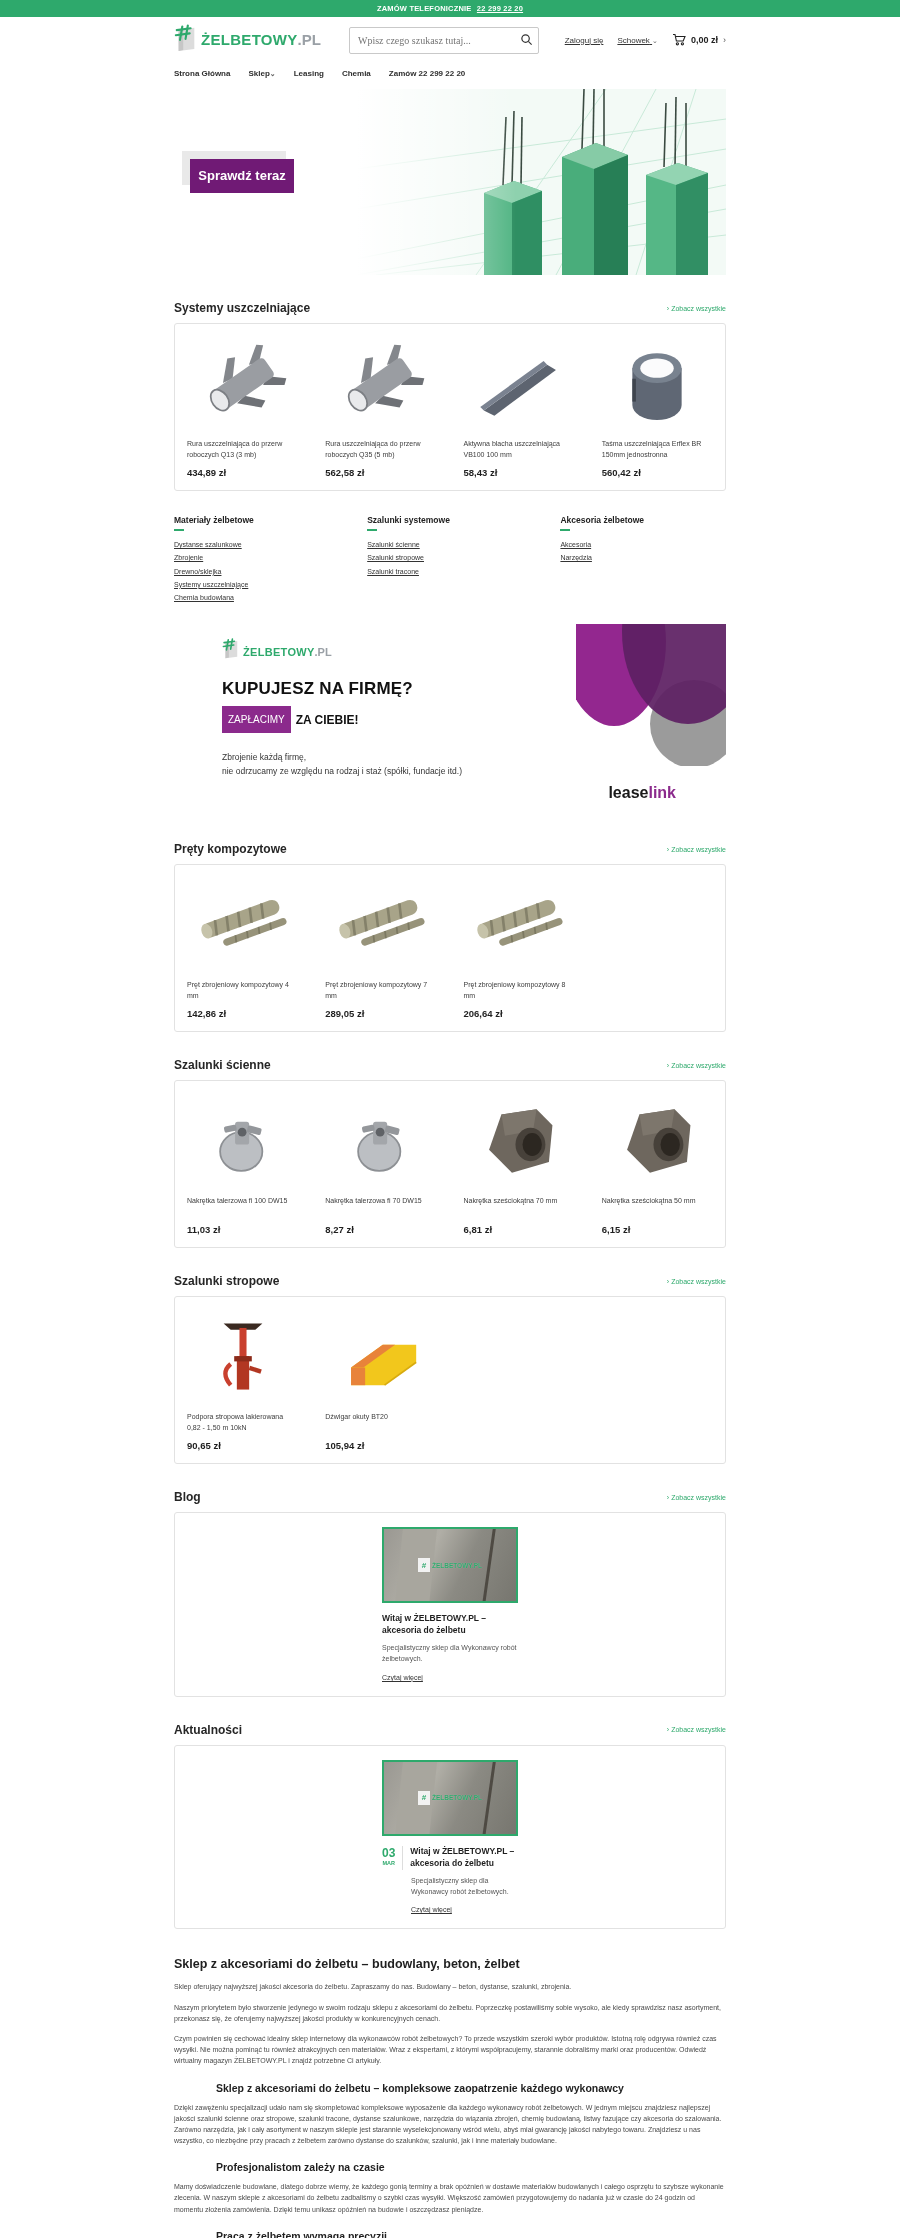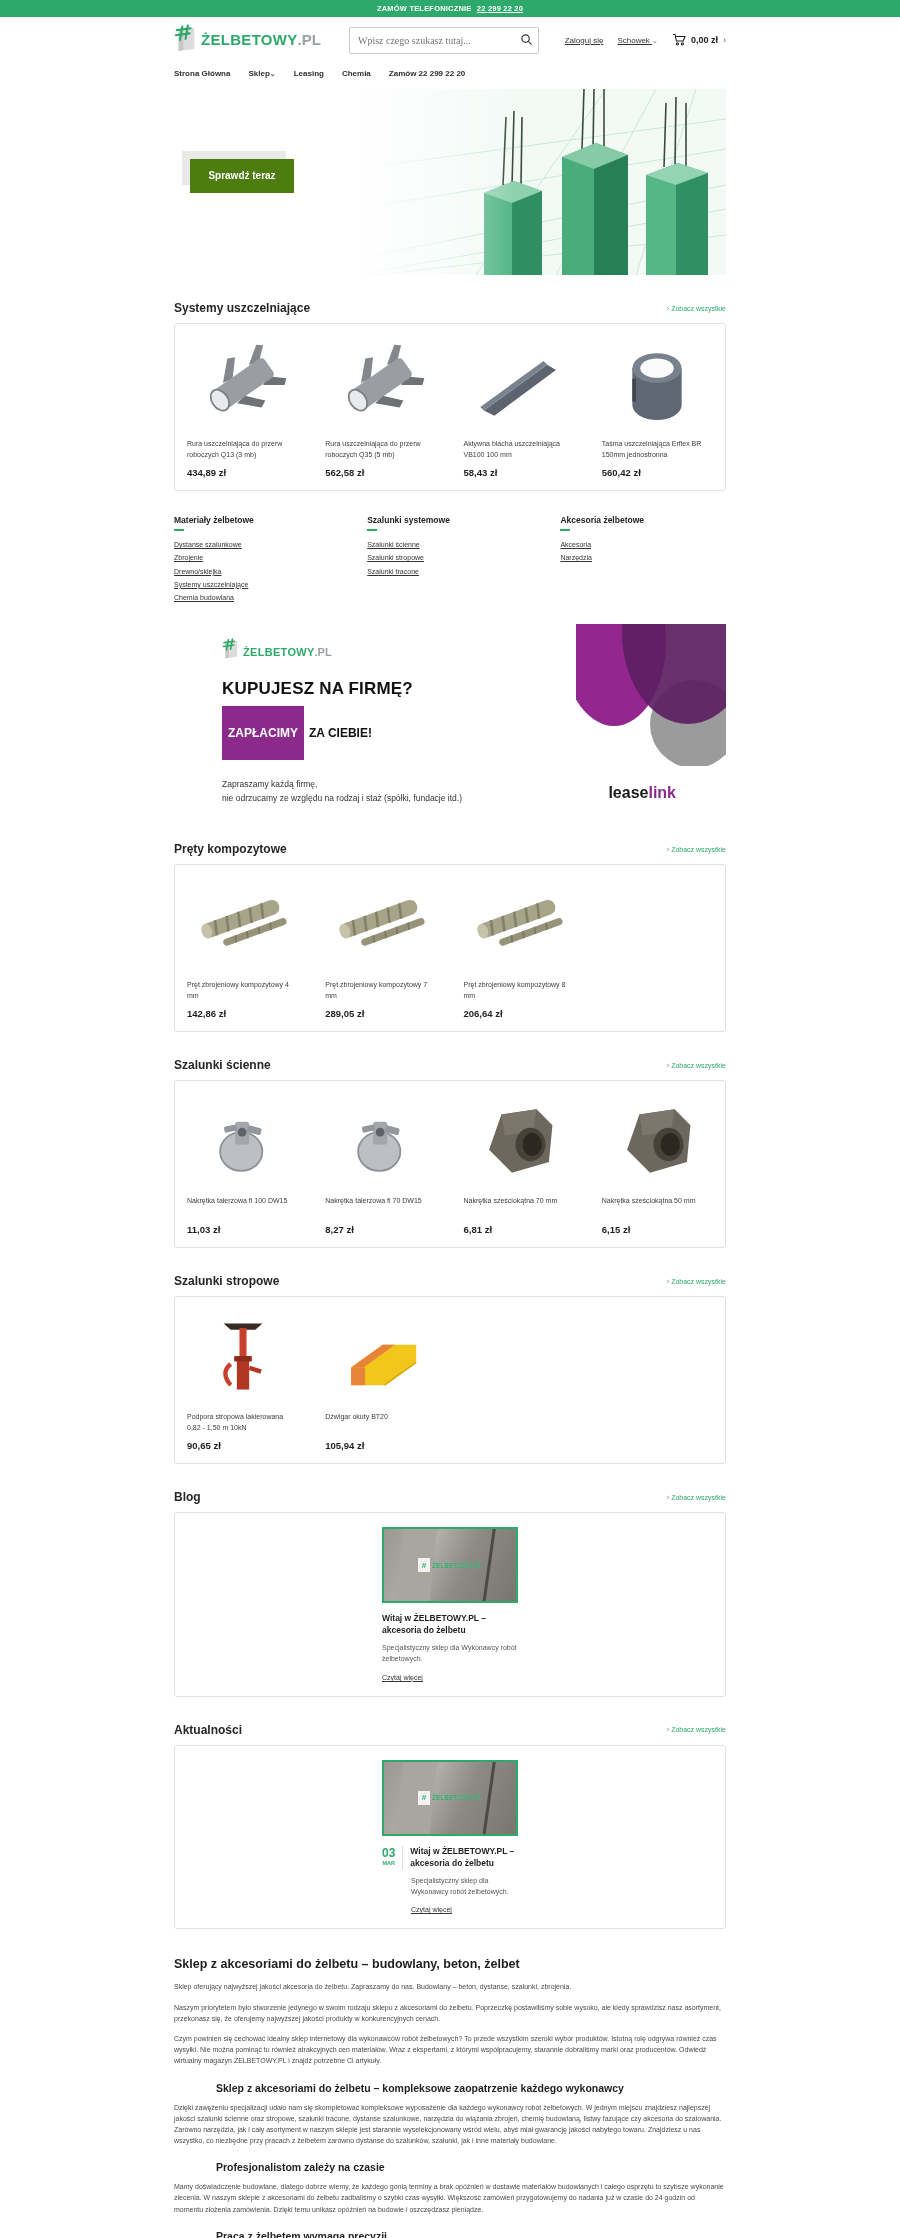--- a/index.html
+++ b/index.html
@@ -34,21 +34,21 @@
   
   .hero { position:relative; height:186px; overflow:hidden; background:#fff; margin-top:2px; }
   .hero-art { position:absolute; right:0; top:0; height:186px; width:370px; }
   .hero-text { position:relative; padding:50px 0 0 10px; z-index:2; }
   .hero h1 { margin:0; font-size:19px; line-height:1.3; font-weight:bold; }
   .hl-green { color:#2EA96C; border-bottom:2px solid #2EA96C; padding-bottom:1px; }
   .hl-gray { color:#b7bbbf; }
   .hl-dark { color:#4a4a4a; }
   .cta-wrap { margin-top:20px; position:relative; width:104px; height:34px; margin-left:6px; }
   .cta-shadow { position:absolute; left:-8px; top:-8px; width:104px; height:34px; background:#e9e9e9; }
-  .cta { position:absolute; left:0; top:0; width:104px; height:34px; background:#4d7c0f; color:#fff; font-weight:bold; font-size:10px; text-align:center; line-height:34px; text-decoration:none; display:block; }
+  .cta { position:absolute; left:0; top:0; width:104px; height:34px; background:#701a75; color:#fff; font-weight:bold; font-size:13px; text-align:center; line-height:34px; text-decoration:none; display:block; }
 
   
   .sec-head { display:flex; justify-content:space-between; align-items:center; margin:26px 0 8px; }
   .sec-head h2 { font-size:12px; margin:0; color:#262626; }
   .see-all { color:#2EA96C; font-size:7px; text-decoration:none; }
   .see-all::before { content:"› "; }
   .card { border:1px solid #e2e2e2; border-radius:3px; background:#fff; padding:14px 12px 12px; }
   .pgrid { display:grid; grid-template-columns:repeat(4,1fr); gap:27px; }
   .product { text-decoration:none; color:#333; display:block; }
   .pimg { height:92px; display:flex; align-items:center; justify-content:center; }
@@ -63,21 +63,21 @@
   .cat a { display:block; font-size:7px; color:#333; text-decoration:underline; line-height:1.9; }
 
   
   .lease { position:relative; margin-top:20px; height:192px; background:#fff; overflow:hidden; }
   .lease-left { padding:14px 0 0 48px; position:relative; z-index:2; }
   .lease-logo { display:flex; align-items:center; gap:3px; }
   .lease-logo .logo-zel { font-size:11px; }
   .lease-logo .logo-pl { font-size:11px; }
   .lease h2 { font-size:17px; margin:16px 0 7px; color:#111; letter-spacing:.2px; }
   .lease-badges { display:flex; align-items:center; gap:5px; }
-  .badge { background:#8B2A8C; color:#fff; font-weight:bold; font-size:12px; padding:20px 6px; }
+  .badge { background:#8B2A8C; color:#fff; font-weight:normal; font-size:10px; padding:8px 6px; }
   .badge-rest { font-weight:bold; font-size:12px; color:#111; }
   .lease-sub { margin-top:18px; font-size:8.5px; color:#333; line-height:1.55; }
   .lease-art { position:absolute; right:0; top:0; width:150px; height:142px; }
   .lease-brand { position:absolute; right:50px; bottom:14px; font-size:16px; font-weight:bold; text-decoration:none; }
   .lb-black { color:#1a1a1a; }
   .lb-purple { color:#8B2A8C; font-weight:bold; }
 
   
   .post-card { border:1px solid #e2e2e2; border-radius:3px; background:#fff; padding:14px 0 12px; }
   .post-inner { width:136px; margin:0 auto; }
@@ -328,21 +328,21 @@
           </svg>
         </span>
         <span><span class="logo-zel">ŻELBETOWY</span><span class="logo-pl">.PL</span></span>
       </div>
       <h2>KUPUJESZ NA FIRMĘ?</h2>
       <div class="lease-badges">
         <span class="badge">ZAPŁACIMY</span>
         <span class="badge-rest">ZA CIEBIE!</span>
       </div>
       <div class="lease-sub">
-        <span>Zapraszamy każdą firmę,</span><br>
+        <span>Zbrojenie każdą firmę,</span><br>
         <span>nie odrzucamy ze względu na rodzaj i staż (spółki, fundacje itd.)</span>
       </div>
     </div>
     <a class="lease-brand" href="#"><span class="lb-black">lease</span><span class="lb-purple">link</span></a>
   </section>
 
   <div id="sec-slot-rest">
       <section class="psec">
         <div class="sec-head">
           <h2>Pręty kompozytowe</h2>

